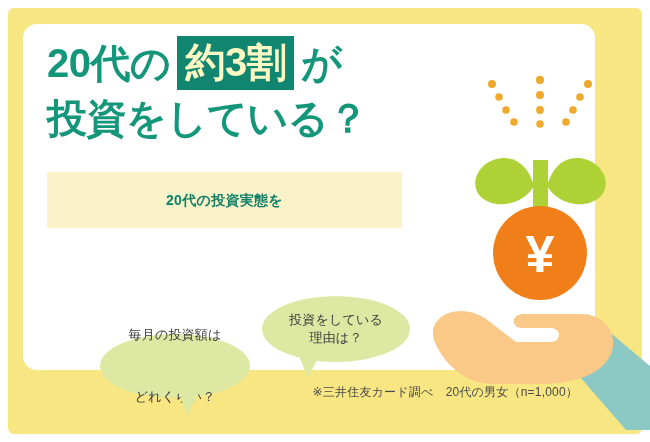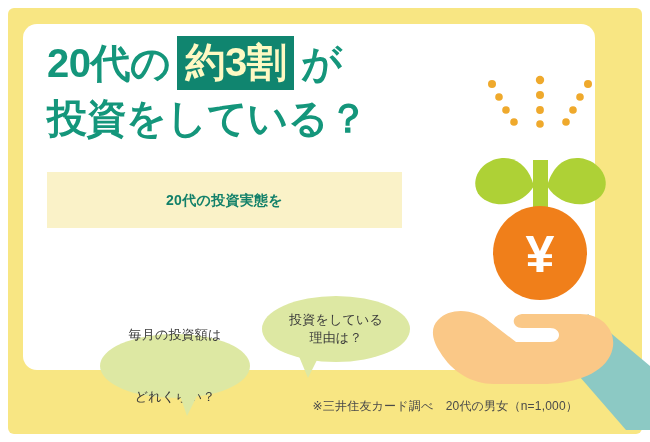--- a/index.html
+++ b/index.html
@@ -145,21 +145,21 @@
     left: 36px; top: 58px;
     border-left: 10px solid transparent;
     border-right: 12px solid transparent;
     border-top: 24px solid #DDE8A3;
   }
 
   
   .footer-credit {
     position: absolute;
     right: 32px;
-    top: 398px;
+    top: 384px;
     color: #4A4A4A;
     font-size: 12px;
     letter-spacing: 0.2px;
     white-space: nowrap;
   }
 </style>
 </head>
 <body>
 
 <div id="infographic">

